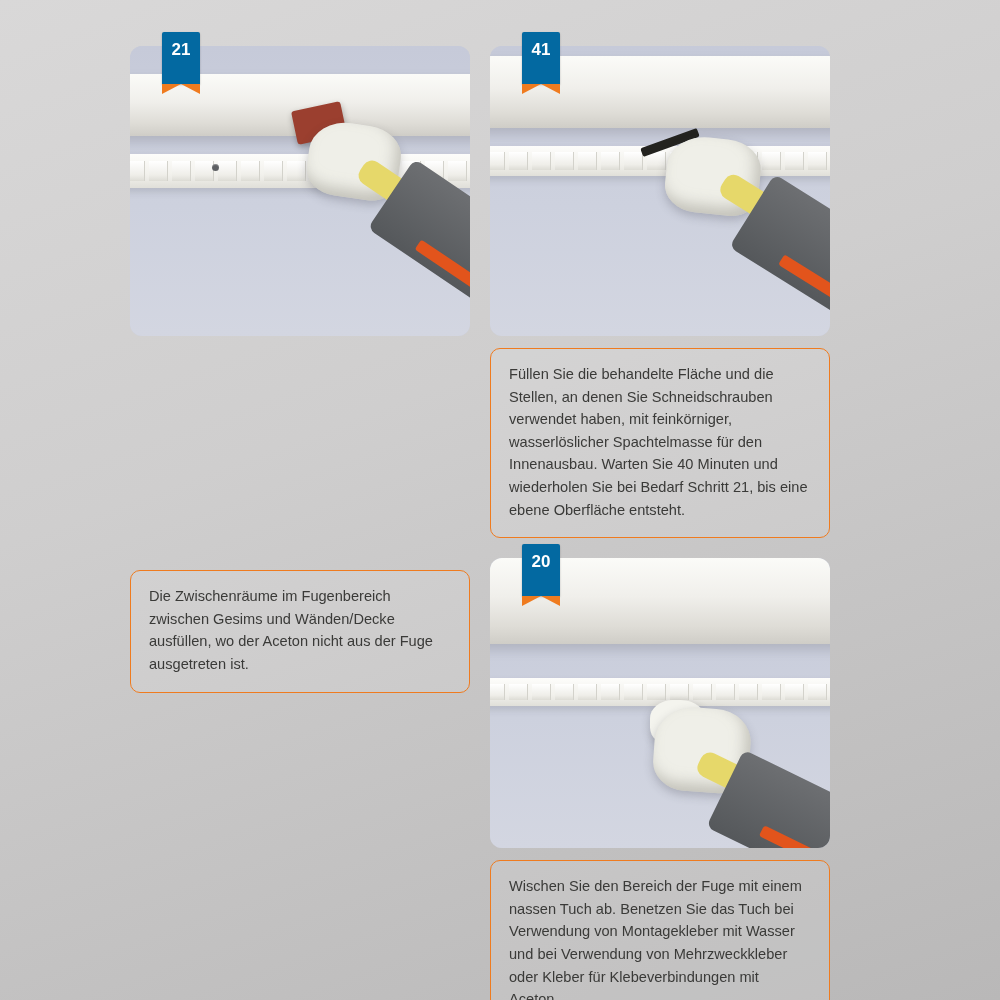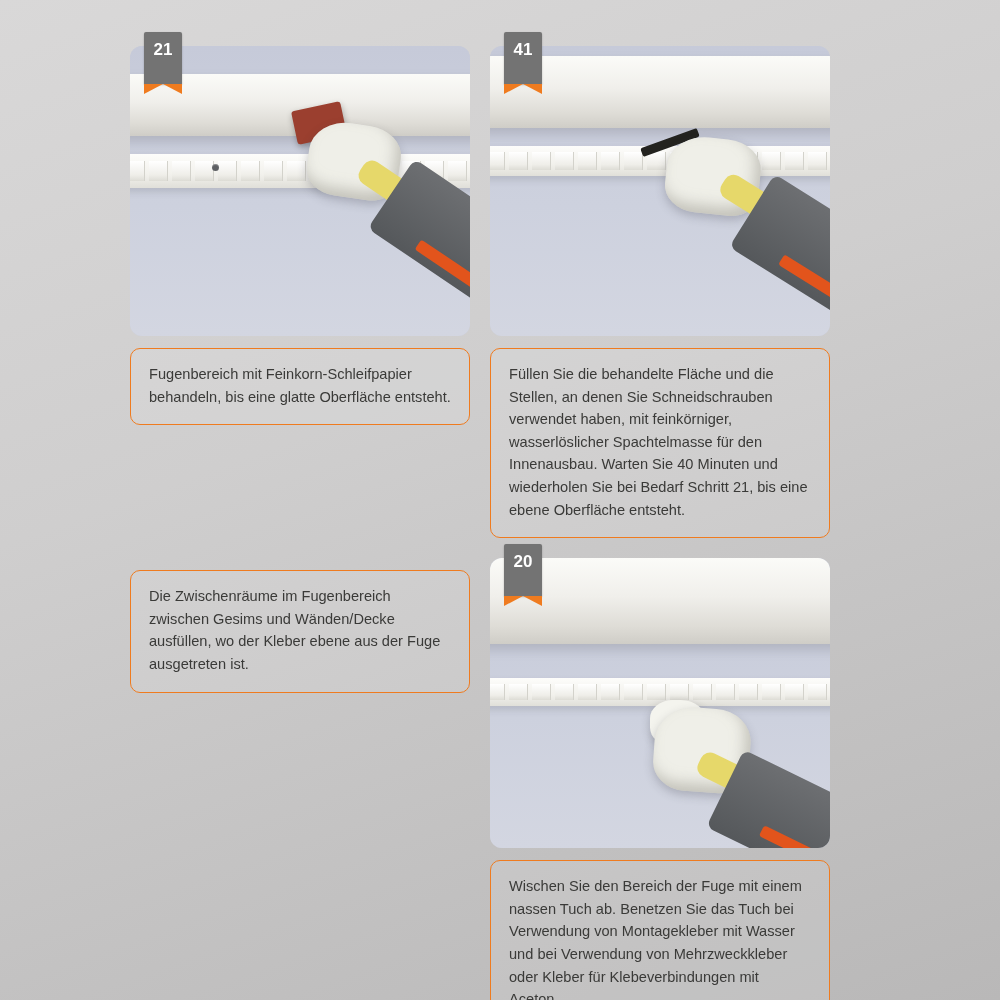--- a/index.html
+++ b/index.html
@@ -37,25 +37,25 @@
   }
   .photo {
     position: absolute;
     inset: 0;
     border-radius: 12px;
     overflow: hidden;
     background: #c9ccd6;
   }
   .badge {
     position: absolute;
-    left: 14px;
+    left: 32px;
     top: -14px;
     width: 38px;
     height: 52px;
-    background: #737373;
+    background: #0369a1;
     color: #ffffff;
     font-size: 17px;
     font-weight: bold;
     display: flex;
     align-items: flex-start;
     justify-content: center;
     padding-top: 8px;
     box-sizing: border-box;
     z-index: 5;
     border-radius: 2px 2px 0 0;
@@ -233,21 +233,20 @@
           </div>
           <div class="screw-dot" style="left:82px;top:118px;"></div>
           <div class="sandpaper" style="left:164px;top:60px;width:50px;height:34px;transform:rotate(-12deg);"></div>
           <div class="glove" style="left:178px;top:78px;width:92px;height:74px;transform:rotate(8deg);"></div>
           <div class="cuff" style="left:226px;top:128px;width:70px;height:26px;transform:rotate(34deg);"></div>
           <div class="sleeve" style="left:250px;top:142px;width:130px;height:84px;transform:rotate(34deg);"></div>
           <div class="sleeve-accent" style="left:282px;top:212px;width:70px;height:12px;transform:rotate(34deg);"></div>
         </div>
         <div class="badge">21</div>
       </div>
-      <div class="caption">Fugenbereich mit Feinkorn-Schleifpapier behandeln, bis eine glatte Oberfläche entsteht.</div>
     </div>
 
     <div class="step">
       <div class="photo-wrap">
         <div class="photo">
           <div class="wall"></div>
           <div class="cornice" style="top:10px;height:72px;"></div>
           <div class="moulding-strip" style="top:100px;height:30px;">
             <div class="tooth" style="height:18px;"></div>
               <div class="tooth" style="height:18px;"></div>
@@ -271,21 +270,21 @@
           <div class="cuff" style="left:228px;top:142px;width:72px;height:26px;transform:rotate(32deg);"></div>
           <div class="sleeve" style="left:252px;top:156px;width:130px;height:86px;transform:rotate(32deg);"></div>
           <div class="sleeve-accent" style="left:286px;top:226px;width:70px;height:12px;transform:rotate(32deg);"></div>
         </div>
         <div class="badge">41</div>
       </div>
       <div class="caption">Füllen Sie die behandelte Fläche und die Stellen, an denen Sie Schneidschrauben verwendet haben, mit feinkörniger, wasserlöslicher Spachtelmasse für den Innenausbau. Warten Sie 40 Minuten und wiederholen Sie bei Bedarf Schritt 21, bis eine ebene Oberfläche entsteht.</div>
     </div>
 
     <div class="step">
-      <div class="caption">Die Zwischenräume im Fugenbereich zwischen Gesims und Wänden/Decke ausfüllen, wo der Kleber ebene aus der Fuge ausgetreten ist.</div>
+      <div class="caption">Die Zwischenräume im Fugenbereich zwischen Gesims und Wänden/Decke ausfüllen, wo der Aceton nicht aus der Fuge ausgetreten ist.</div>
     </div>
 
     <div class="step">
       <div class="photo-wrap">
         <div class="photo">
           <div class="wall"></div>
           <div class="cornice" style="top:0px;height:86px;"></div>
           <div class="moulding-strip" style="top:120px;height:28px;">
             <div class="tooth" style="height:16px;"></div>
               <div class="tooth" style="height:16px;"></div>

